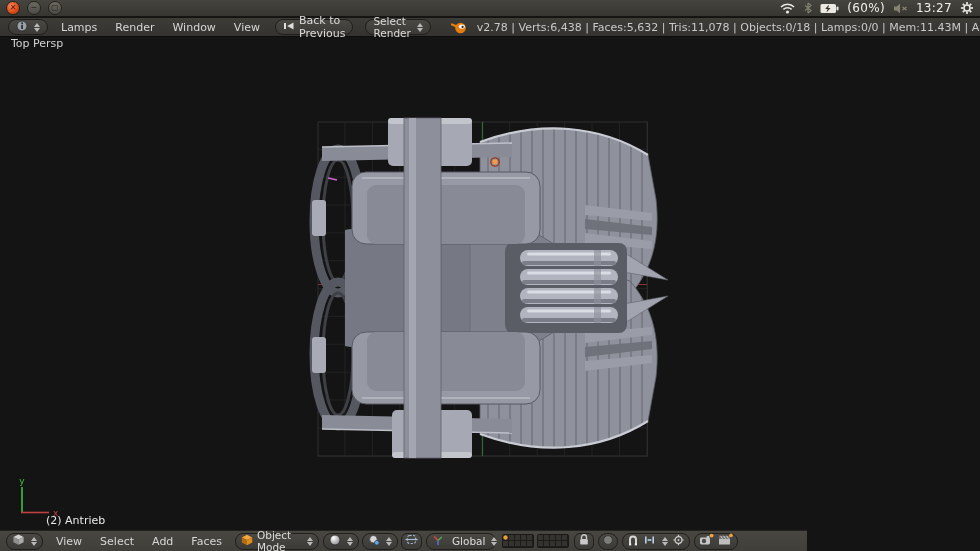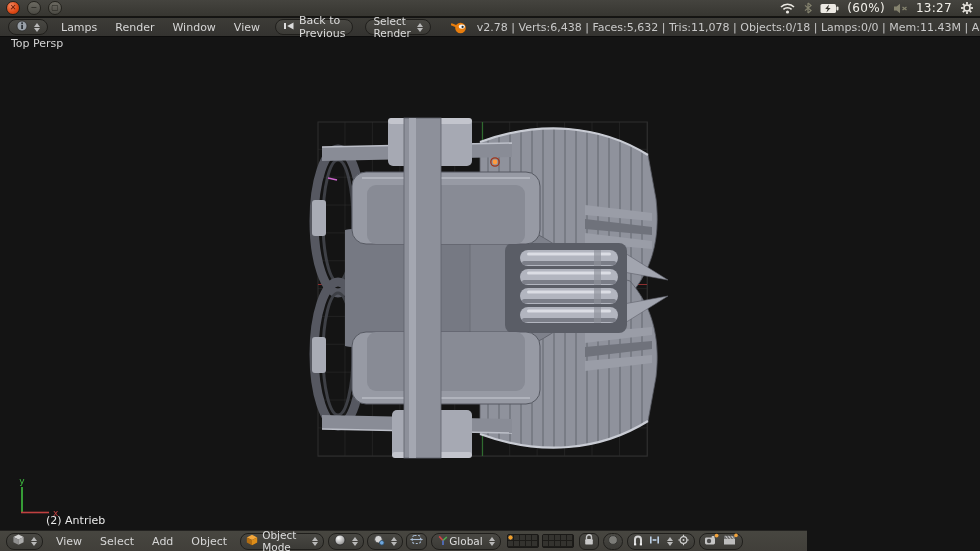--- a/index.html
+++ b/index.html
@@ -286,21 +286,21 @@
         </svg>
       </span>
       <span class="ud">
           <i class="tri-up"></i>
           <i class="tri-down"></i>
         </span>
     </div>
     <span class="menu-item" style="margin-left:4px;">View</span>
     <span class="menu-item">Select</span>
     <span class="menu-item">Add</span>
-    <span class="menu-item">Object</span>
+    <span class="menu-item">Faces</span>
 
     <div class="pill" style="margin-left:4px; width:84px; justify-content:space-between; padding:0 5px;">
       <span style="display:flex; align-items:center; gap:4px;">
         <span>
           <svg width="12" height="12" viewBox="0 0 12 12">
             <polygon points="6,0.8 11.2,3.4 6,6 0.8,3.4" fill="#f3a73c"></polygon>
             <polygon points="0.8,3.4 6,6 6,11.2 0.8,8.6" fill="#b26d12"></polygon>
             <polygon points="11.2,3.4 6,6 6,11.2 11.2,8.6" fill="#de8d18"></polygon>
           </svg>
         </span>
@@ -348,21 +348,21 @@
         <svg width="13" height="13" viewBox="0 0 13 13">
           <rect x="2.5" y="2.5" width="8" height="8" rx="2" fill="none" stroke="#a9bdd6" stroke-width="1.1" stroke-dasharray="2 1.6"></rect>
           <path d="M0.6,6.5 H12.4" stroke="#a9bdd6" stroke-width="1.1"></path>
           <polygon points="0.2,6.5 2.4,5.2 2.4,7.8" fill="#a9bdd6"></polygon>
           <polygon points="12.8,6.5 10.6,5.2 10.6,7.8" fill="#a9bdd6"></polygon>
         </svg>
       </span>
     </div>
 
     <div class="pill" style="margin-left:4px; width:70px; justify-content:space-between; padding:0 5px;">
-      <span style="display:flex; align-items:center; gap:0;">
+      <span style="display:flex; align-items:center; gap:8px;">
         <span>
           <svg width="12" height="12" viewBox="0 0 12 12">
             <line x1="6" y1="6.5" x2="2.2" y2="2.4" stroke="#d04545" stroke-width="1.6"></line>
             <line x1="6" y1="6.5" x2="9.8" y2="3" stroke="#4fae4f" stroke-width="1.6"></line>
             <line x1="6" y1="6.5" x2="6" y2="11" stroke="#5273cf" stroke-width="1.6"></line>
           </svg>
         </span>
         <span style="font-size:10.5px;">Global</span>
       </span>
       <span class="ud">

